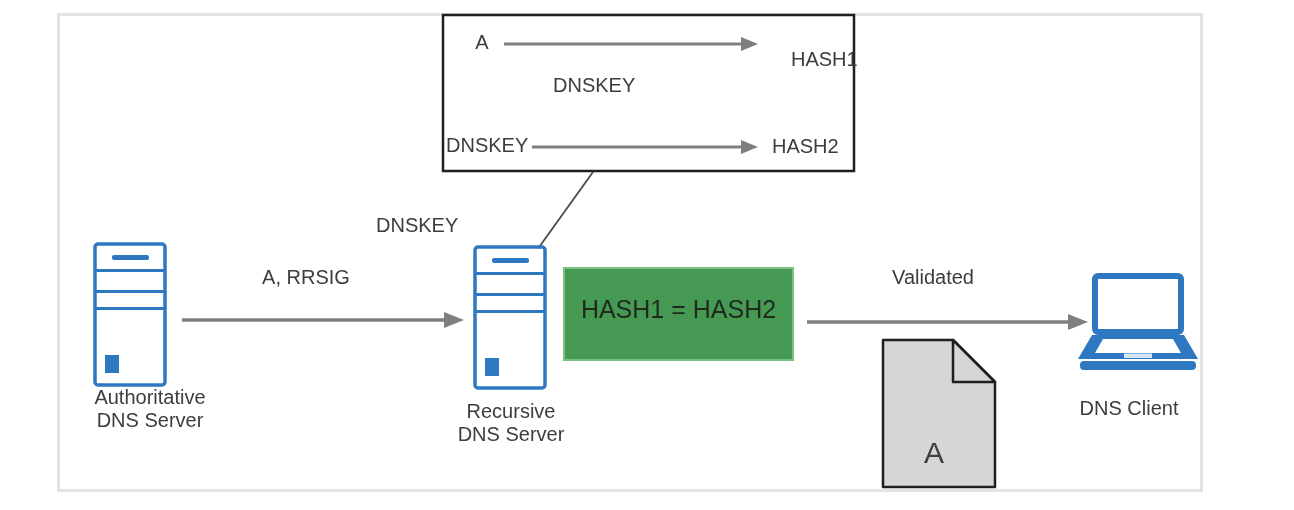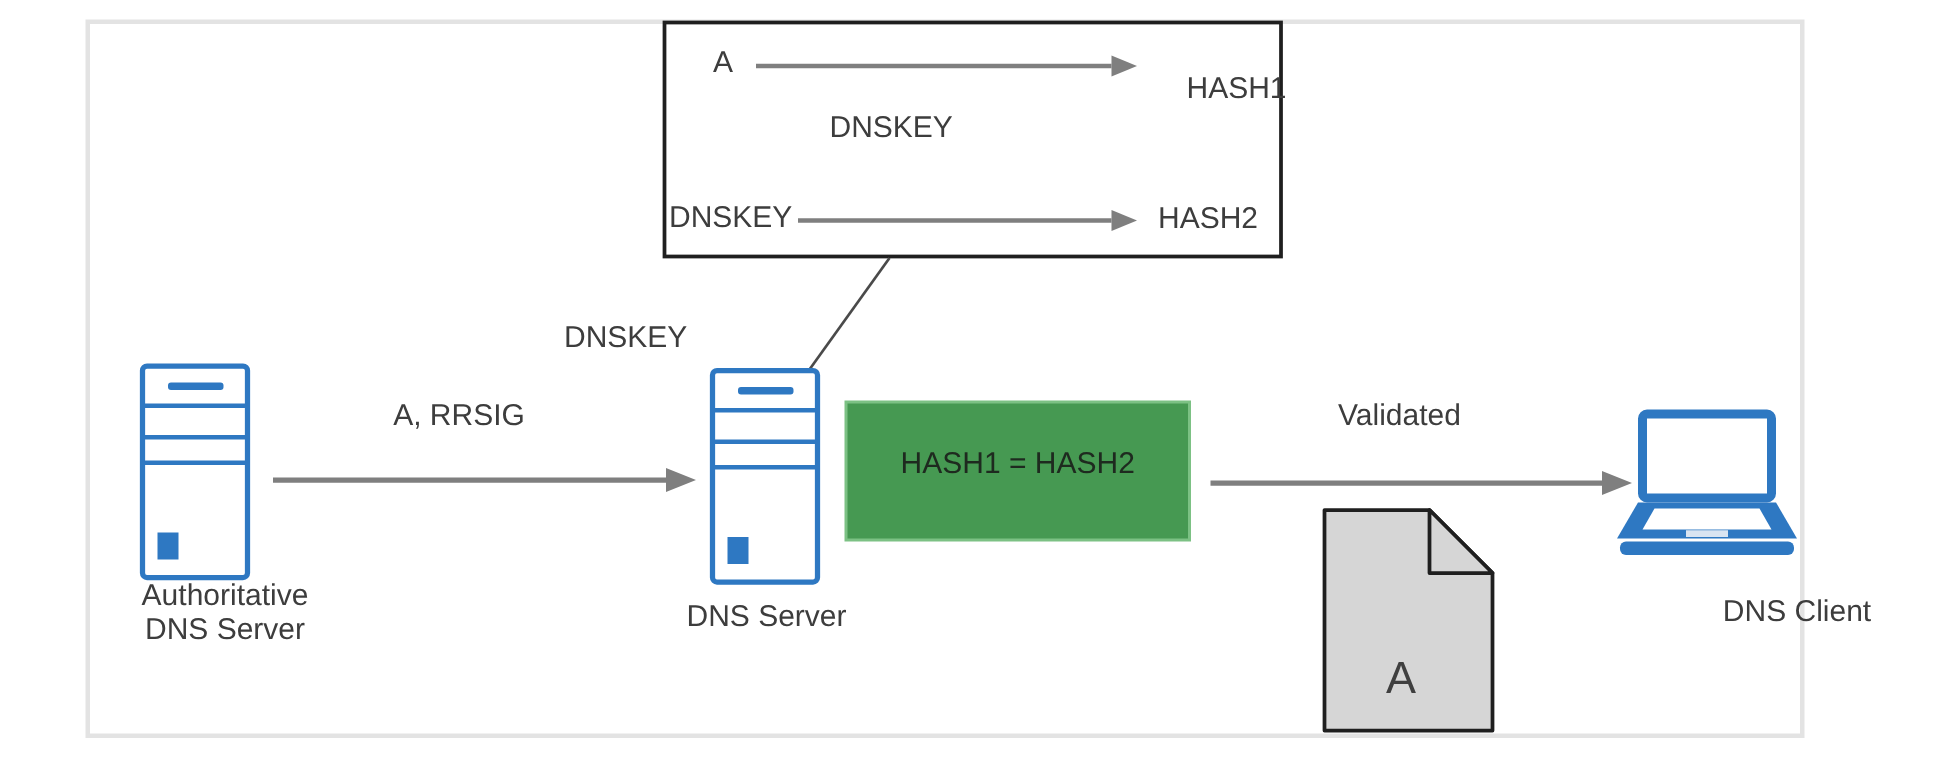--- a/index.html
+++ b/index.html
@@ -33,25 +33,25 @@
   .lbl-box-a        { left: 460px; top: 31px;  width: 44px;  text-align: center; }
   .lbl-box-hash1    { left: 763px; top: 48px; margin-left: 28px; }
   .lbl-box-dnskey   { left: 553px; top: 74px; }
   .lbl-box-rrsig    { left: 446px; top: 134px; }
   .lbl-box-hash2    { left: 730px; top: 135px; margin-left: 42px; }
   .lbl-dnskey-node  { left: 376px; top: 214px; }
   .lbl-a-rrsig      { left: 236px; top: 266px; width: 140px; }
   .lbl-validated    { left: 863px; top: 266px; width: 140px; }
   .lbl-auth         { left: 58px;  top: 386px; width: 184px; }
   .lbl-recursive    { left: 421px; top: 400px; width: 180px; }
-  .lbl-client       { left: 1118px; top: 397px; width: 160px; }
+  .lbl-client       { left: 1049px; top: 397px; width: 160px; }
   .lbl-hash-eq {
     left: 564px; top: 298px; width: 229px;
     text-align: center;
-    font-size: 20px;
+    font-size: 25px;
     color: #1e2a1f;
   }
   .lbl-doc-a {
     left: 904px; top: 441px; width: 60px;
     text-align: center;
     font-size: 30px;
     color: #3f3f3f;
   }
 </style>
 </head>
@@ -130,20 +130,21 @@
   <div class="lbl lbl-dnskey-node">DNSKEY</div>
   <div class="lbl lbl-validated center">Validated</div>
   <div class="lbl lbl-a-rrsig center">A, RRSIG</div>
 
   <div class="lbl lbl-auth center">
     <div>Authoritative</div>
     <div>DNS Server</div>
   </div>
 
   <div class="lbl lbl-recursive center">
+    <div>Recursive</div>
     <div>DNS Server</div>
   </div>
 
   <div class="lbl lbl-client center">DNS Client</div>
 
   <div class="lbl lbl-hash-eq">HASH1 = HASH2</div>
   <div class="lbl lbl-doc-a">A</div>
 
 </div>
 

